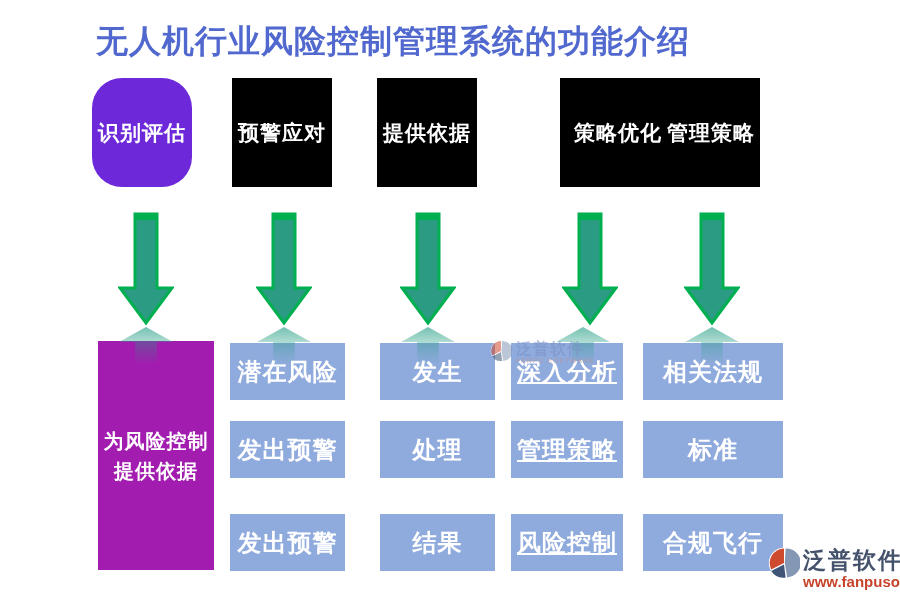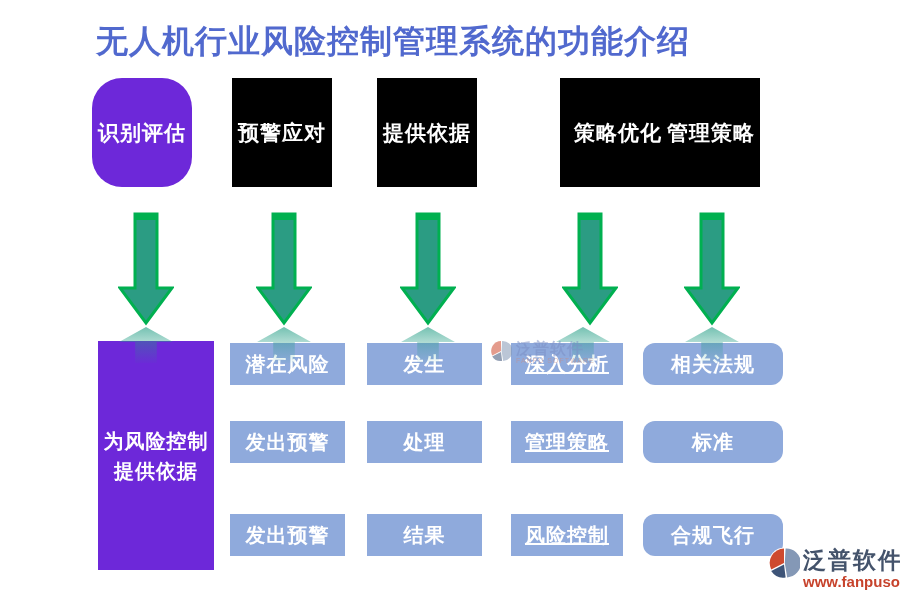--- a/index.html
+++ b/index.html
@@ -25,31 +25,31 @@
   .tb5{left:662px;width:98px;}
   .arrow{position:absolute;top:212px;width:56px;height:114px;z-index:1;}
   .a1{left:118px;} .a2{left:256px;} .a3{left:400px;} .a4{left:562px;} .a5{left:684px;}
   .refl{
     position:absolute;top:327px;width:54px;height:36px;z-index:3;
     clip-path:polygon(50% 0%,100% 42%,70% 42%,70% 100%,30% 100%,30% 42%,0% 42%);
     background:linear-gradient(180deg,rgba(32,156,131,0.62) 0%,rgba(32,156,131,0.28) 55%,rgba(32,156,131,0.03) 100%);
   }
   .r1{left:119px;} .r2{left:257px;} .r3{left:401px;} .r4{left:556px;} .r5{left:685px;}
   .bigbox{
-    position:absolute;left:98px;top:341px;width:116px;height:229px;background:#6d28d9;
+    position:absolute;left:98px;top:341px;width:116px;height:229px;background:#a21caf;
     display:flex;flex-direction:column;align-items:center;justify-content:center;
     color:#ffffff;font-size:20px;font-weight:bold;line-height:30px;z-index:2;letter-spacing:1px;
   }
   .bbox{
-    position:absolute;height:42px;background:#8FAADC;z-index:2;
+    position:absolute;height:57px;background:#8FAADC;z-index:2;
     display:flex;align-items:center;justify-content:center;
-    color:#ffffff;font-size:20px;font-weight:bold;letter-spacing:1px;
+    color:#ffffff;font-size:24px;font-weight:bold;letter-spacing:1px;
   }
-  .c2{left:230px;width:115px;} .c3{left:367px;width:115px;}
-  .c4{left:511px;width:112px;text-decoration:underline;} .c5{left:643px;width:140px;border-radius:12px;}
+  .c2{left:230px;width:115px;} .c3{left:380px;width:115px;}
+  .c4{left:511px;width:112px;text-decoration:underline;} .c5{left:643px;width:140px;}
   .row1{top:343px;} .row2{top:421px;} .row3{top:514px;}
   .wm-center{
     position:absolute;left:490px;top:340px;z-index:4;display:flex;align-items:flex-start;gap:4px;
     opacity:0.55;
   }
   .wm-center .wm-text{display:flex;flex-direction:column;}
   .wm-name{font-size:16px;font-weight:bold;color:#7C90C6;line-height:17px;letter-spacing:1px;}
   .wm-sub{font-size:7px;color:#C98C82;letter-spacing:1px;}
   .brand{position:absolute;left:768px;top:547px;z-index:5;display:flex;align-items:flex-start;gap:3px;}
   .brand-col{display:flex;flex-direction:column;}

